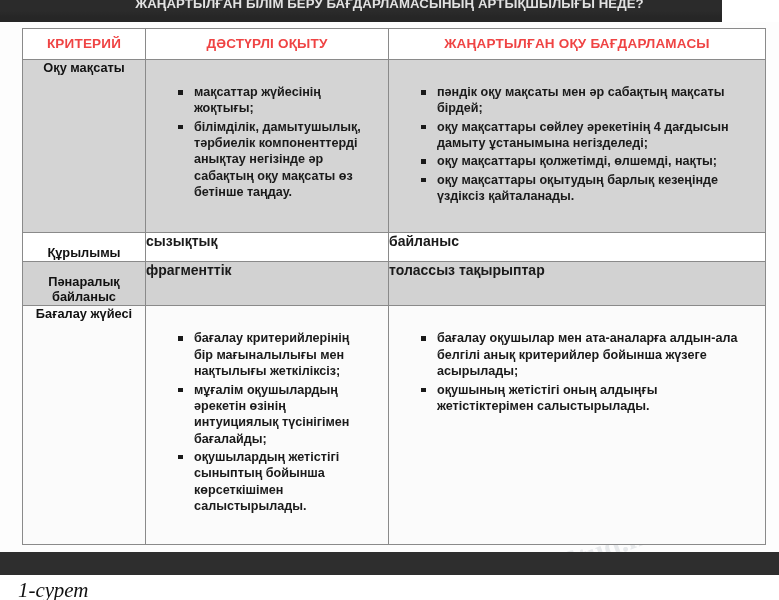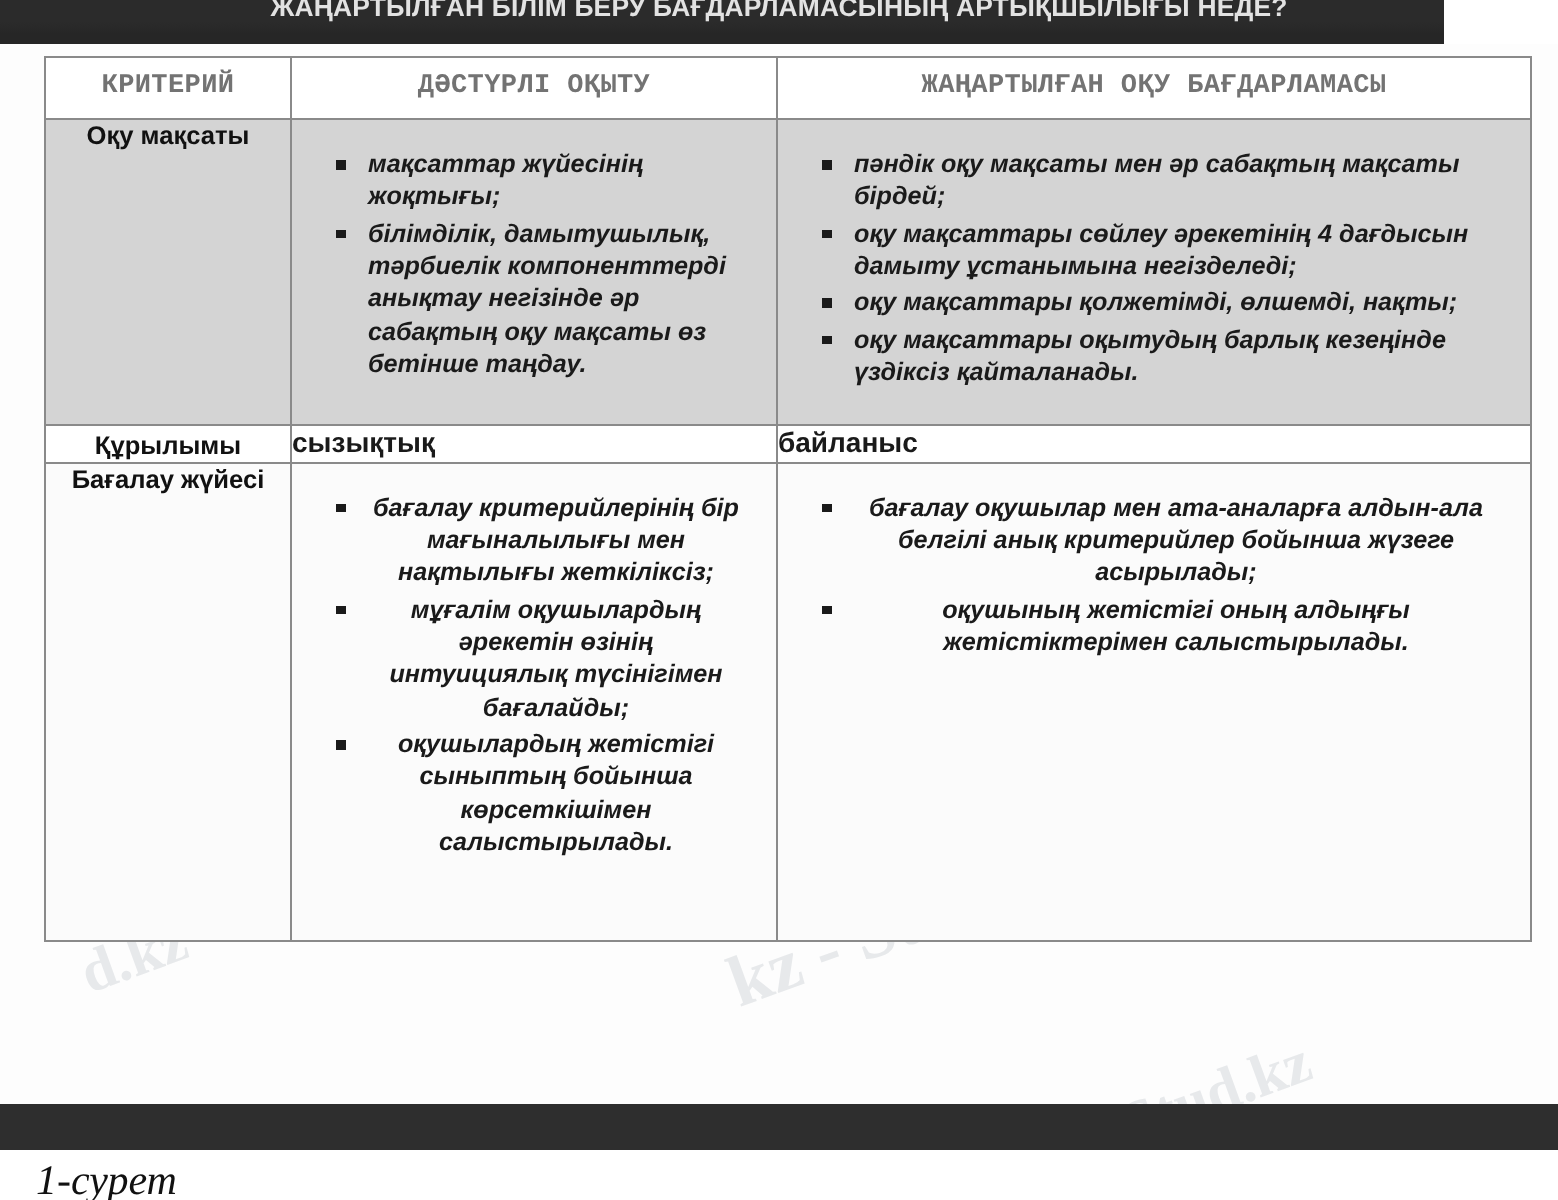--- a/index.html
+++ b/index.html
@@ -73,67 +73,66 @@
     padding: 0;
   }
   .col-crit  { width: 123px; }
   .col-trad  { width: 243px; }
   .col-upd   { width: 377px; }
 
   
   .hdr td {
     background: #ffffff;
     text-align: center;
-    font-family: Liberation Mono, monospace;
+    font-family: Liberation Sans, sans-serif;
     font-weight: bold;
     font-size: 13.5px;
-    color: #737373;
+    color: #ef4444;
     padding: 7px 3px 8px 3px;
     letter-spacing: 0.2px;
     vertical-align: middle;
   }
 
   
   .cell {
     font-family: "Liberation Sans", sans-serif;
     font-size: 12.6px;
     font-weight: bold;
     color: #1a1a1a;
     line-height: 1.30;
   }
   .bg-gray  { background: #d4d4d4; }
   .bg-gray2 { background: #d2d2d2; }
   .bg-white { background: #ffffff; }
-  .bg-off   { background: #fbfbfb; text-align: center; }
+  .bg-off   { background: #fbfbfb; }
 
   .crit-label {
     text-align: center;
     font-family: "Liberation Sans", sans-serif;
     font-weight: bold;
     font-size: 12.8px;
     color: #111111;
     padding: 9px 6px 8px 6px;
     line-height: 1.25;
     margin-top: 45px;
   }
-  .crit-label.mid { vertical-align: middle; padding-top: 2px; }
+  .crit-label.mid { vertical-align: middle; padding-top: 12px; }
 
   .plain-val {
     padding: 9px 8px 8px 9px;
     font-family: "Liberation Sans", sans-serif;
     font-weight: bold;
     font-size: 14px;
     color: #1a1a1a;
   }
 
   ul.bullets {
-    margin: 6px;
+    margin: 16px;
     padding: 8px 10px 9px 30px;
     list-style: none;
-    font-style: italic;
   }
   ul.bullets li {
     position: relative;
     margin: 0 0 2px 0;
     padding-left: 2px;
   }
   ul.bullets li::before {
     content: "";
     position: absolute;
     left: -14px;
@@ -260,20 +259,25 @@
         </ul>
       </td>
     </tr>
 
     <tr>
       <td class="bg-white crit-label mid">Құрылымы</td>
       <td class="bg-white plain-val">сызықтық</td>
       <td class="bg-white plain-val">байланыс</td>
     </tr>
 
+    <tr>
+      <td class="bg-gray2 crit-label mid">Пәнаралық байланыс</td>
+      <td class="bg-gray2 plain-val">фрагменттік</td>
+      <td class="bg-gray2 plain-val">толассыз тақырыптар</td>
+    </tr>
 
     <tr>
       <td class="bg-off crit-label" style="height:238px;">Бағалау жүйесі</td>
       <td class="bg-off cell">
         <ul class="bullets">
           <li>бағалау критерийлерінің бір мағыналылығы мен нақтылығы жеткіліксіз;</li>
           <li>мұғалім оқушылардың әрекетін өзінің интуициялық түсінігімен бағалайды;</li>
           <li>оқушылардың жетістігі сыныптың бойынша көрсеткішімен салыстырылады.</li>
         </ul>
       </td>

